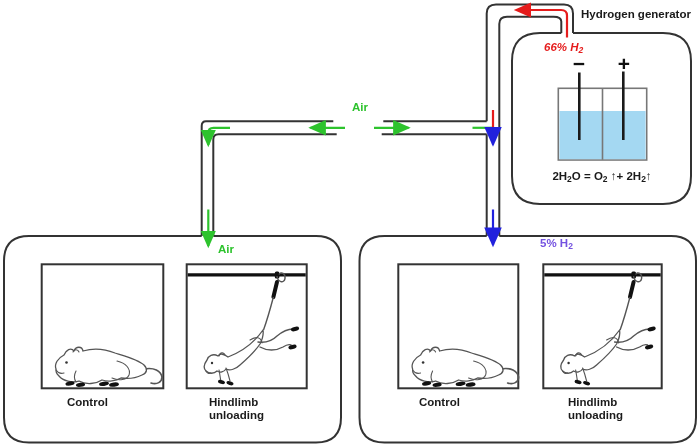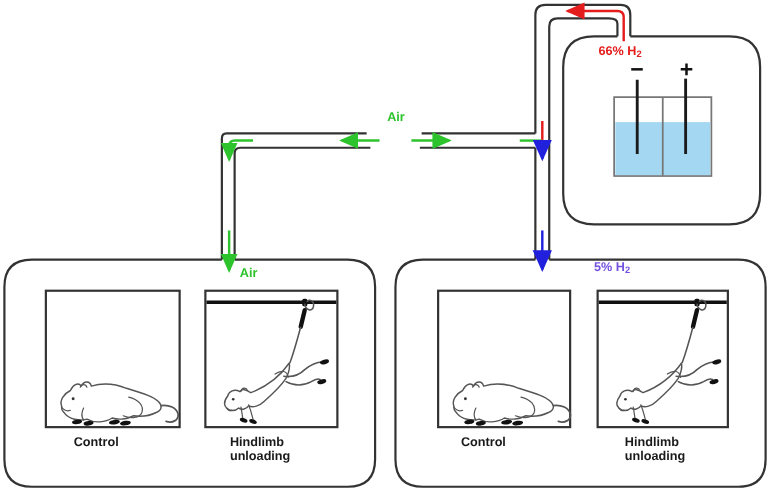--- a/index.html
+++ b/index.html
@@ -1,21 +1,21 @@
 <!DOCTYPE html>
 <html><head>
 <meta charset="utf-8">
 <style>
   html,body{margin:0;padding:0;background:#fff;}
   .stage{position:relative;width:700px;height:447px;background:#fff;overflow:hidden;
          font-family:"Liberation Sans","DejaVu Sans",sans-serif;}
   .stage svg{position:absolute;left:0;top:0;}
   .lbl{position:absolute;font-size:11.5px;font-weight:700;color:#1a1a1a;white-space:nowrap;line-height:13px;}
   .lbl sub{font-size:8.5px;vertical-align:-2px;}
-  .red{color:#e51c1c;}
+  .red{color:#e51c1c;font-style:italic;}
   .green{color:#2dc32d;}
   .violet{color:#7452e0;}
   .center{text-align:center;}
   .sign{position:absolute;font-size:21px;font-weight:700;color:#111;width:24px;text-align:center;line-height:24px;}
 </style>
 </head>
 <body>
 
 <div class="stage">
 
@@ -97,28 +97,32 @@
   <rect x="398.3" y="264.3" width="120" height="124" fill="#fff" stroke="#333" stroke-width="2"></rect>
   <rect x="543.3" y="264.3" width="118.4" height="124" fill="#fff" stroke="#333" stroke-width="2"></rect>
   <line x1="544.3" y1="274.8" x2="660.7" y2="274.8" stroke="#111" stroke-width="3.2"></line>
 
   <use href="#ratControl" xlink:href="#ratControl"></use>
   <use href="#ratSuspended" xlink:href="#ratSuspended"></use>
   <use href="#ratControl" xlink:href="#ratControl" transform="translate(356.6,0)"></use>
   <use href="#ratSuspended" xlink:href="#ratSuspended" transform="translate(356.6,0)"></use>
 </svg>
 
+<div class="lbl" style="left:581px;top:8px;">Hydrogen generator</div>
 
 <div class="lbl red" style="left:544px;top:41px;">
   <span>66% H</span><sub>2</sub>
 </div>
 
 <div class="sign" style="left:567px;top:52px;">−</div>
 <div class="sign" style="left:612px;top:52px;">+</div>
 
+<div class="lbl center" style="left:538px;top:170px;width:128px;">
+  <span>2H</span><sub>2</sub><span>O = O</span><sub>2</sub><span> ↑+ 2H</span><sub>2</sub><span>↑</span>
+</div>
 
 <div class="lbl green center" style="left:344px;top:101px;width:32px;">Air</div>
 <div class="lbl green" style="left:218px;top:243px;">Air</div>
 
 <div class="lbl violet" style="left:508px;top:237px;margin-left:32px;">
   <span>5% H</span><sub>2</sub>
 </div>
 
 <div class="lbl" style="left:67px;top:396px;">Control</div>
 <div class="lbl" style="left:209px;top:396px;">

